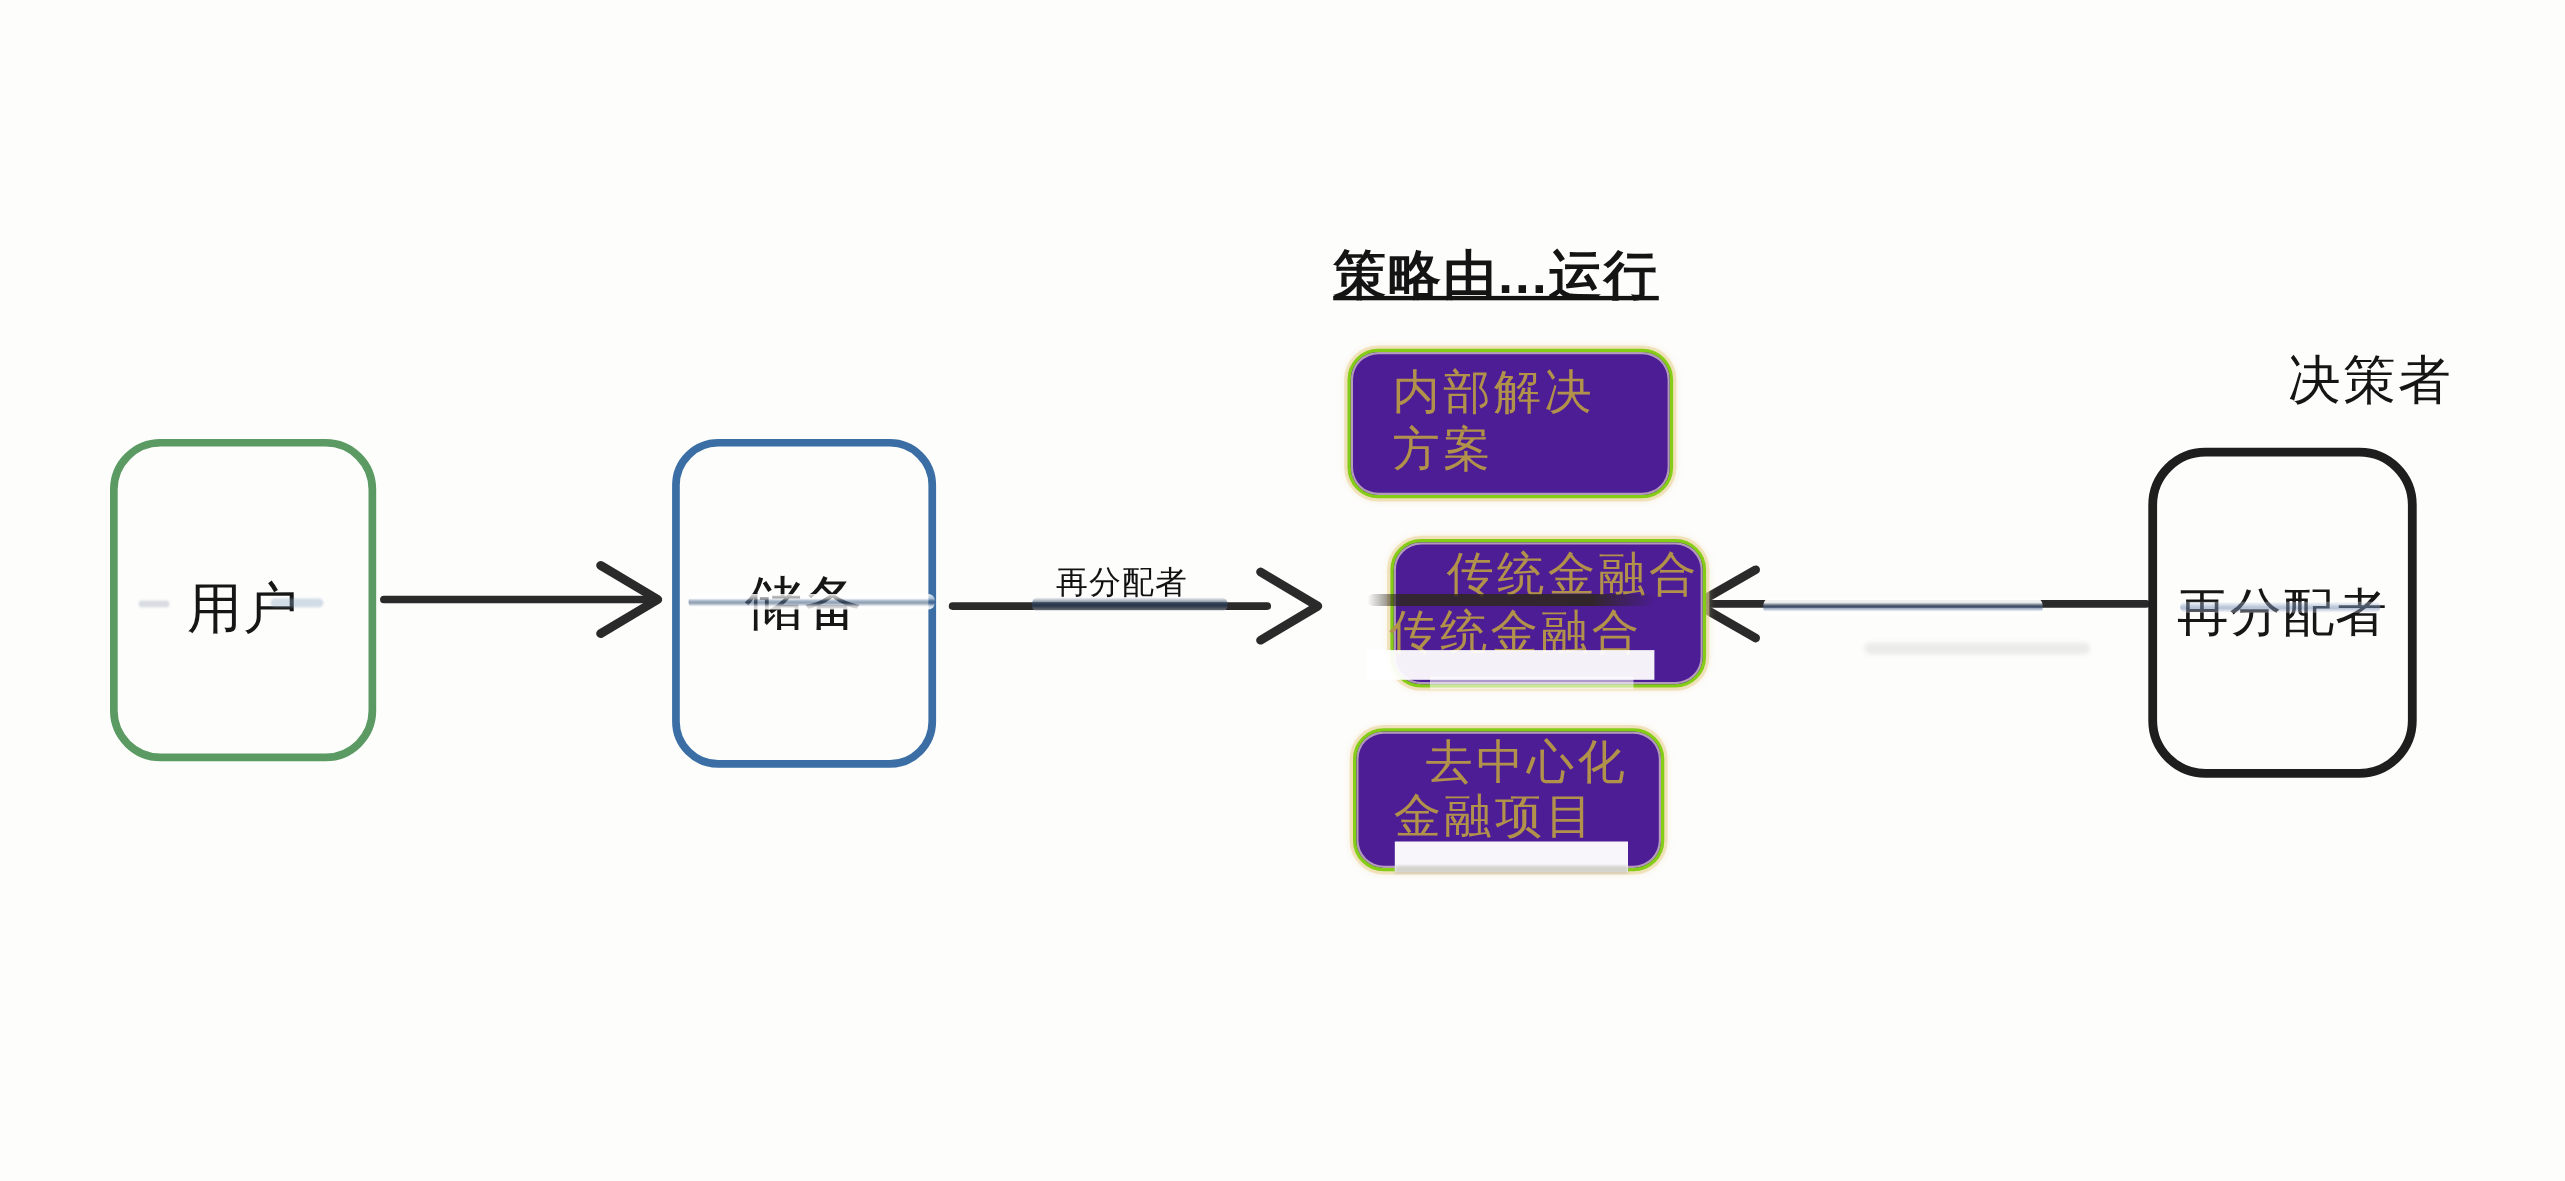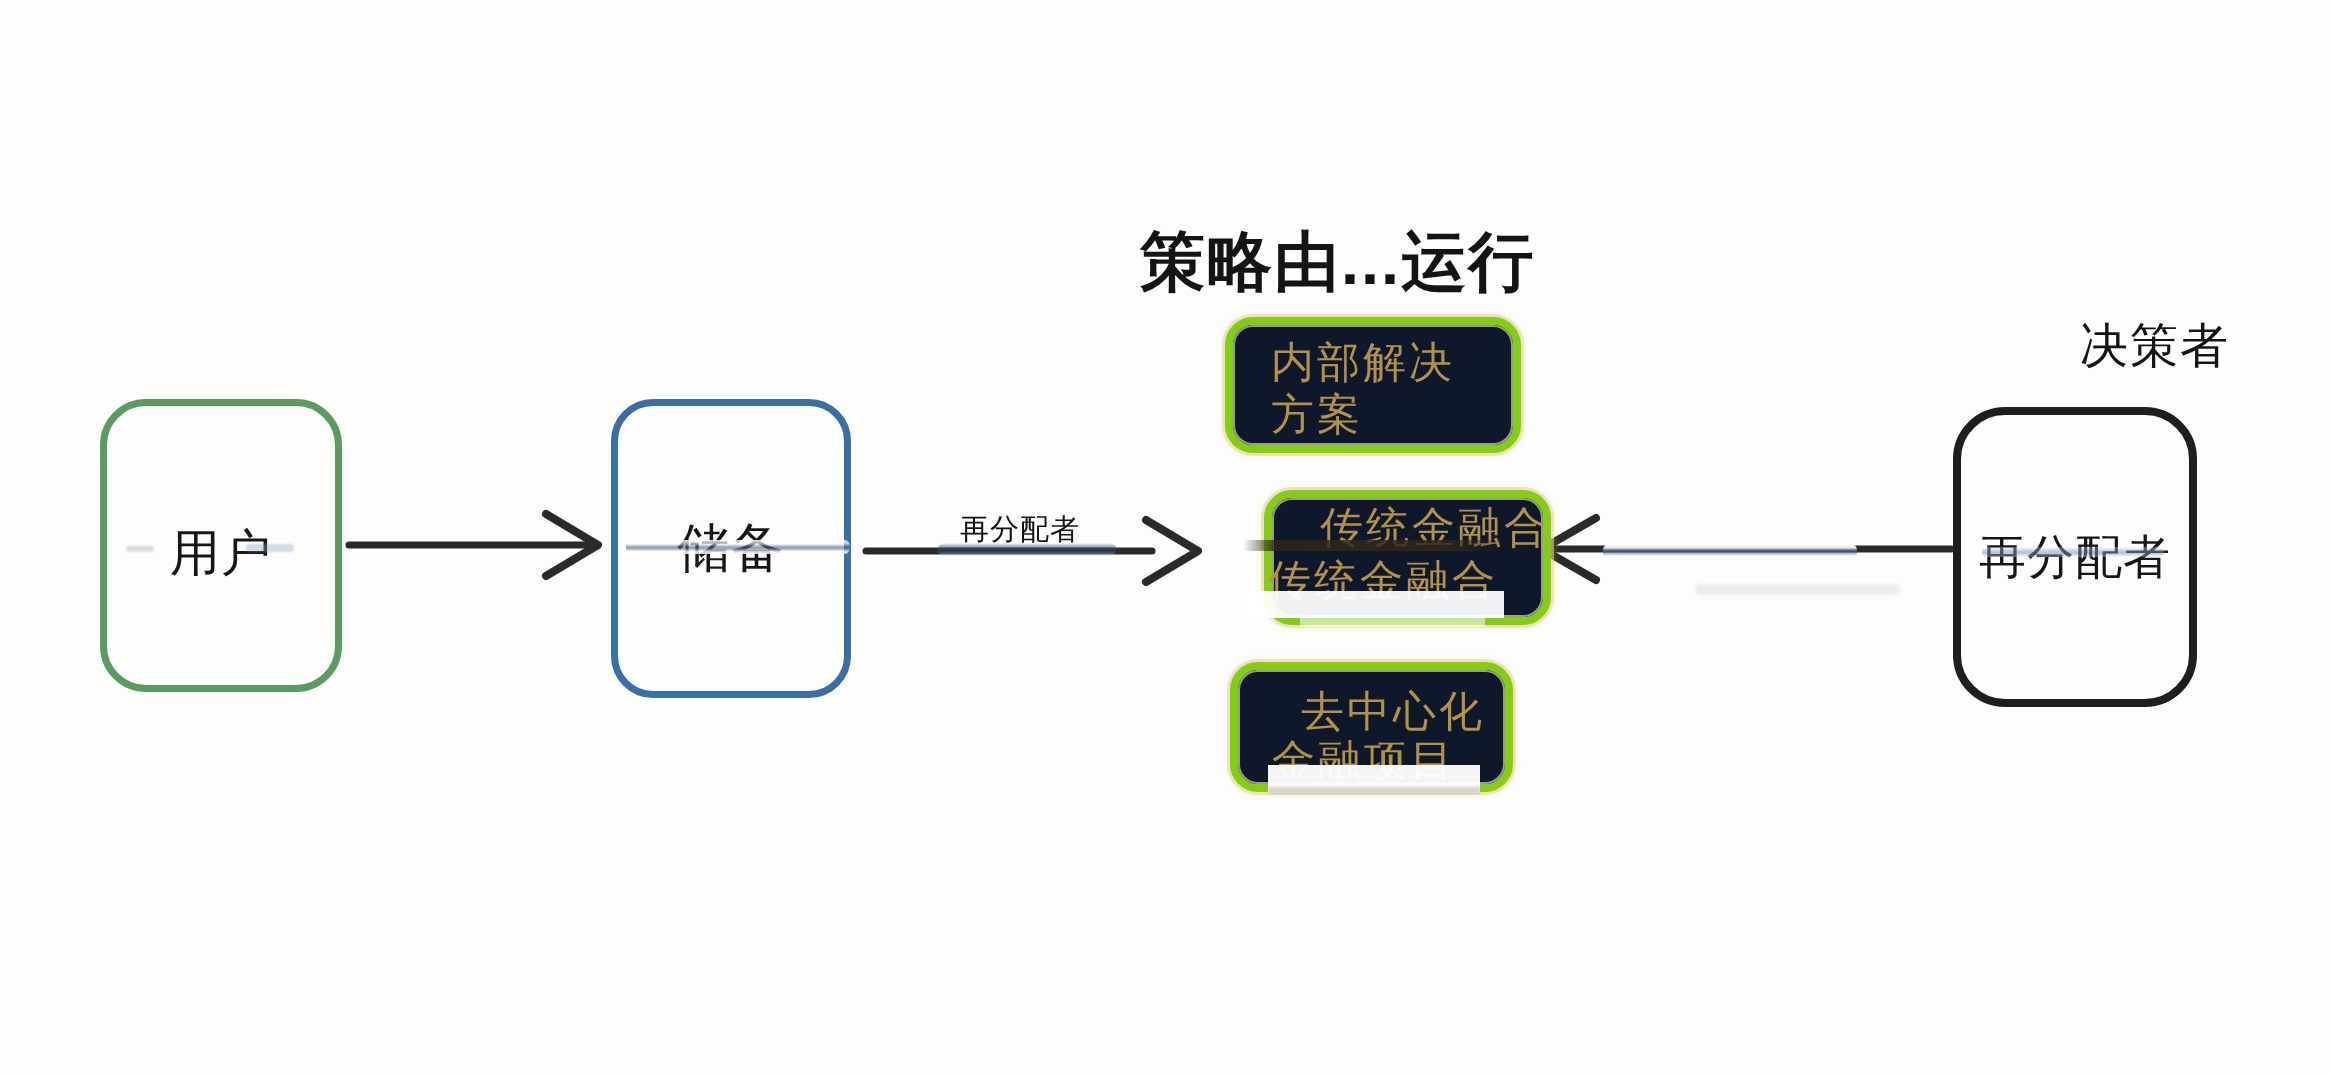--- a/index.html
+++ b/index.html
@@ -36,47 +36,48 @@
   .node-reserve .node-label{font-size:53px;}
   .node-redistributor{
     left:1953px;top:407px;width:244px;height:300px;
     border:8px solid #1e1e1e;border-radius:52px;
   }
   .node-redistributor .node-label{font-size:47px;}
   
   .gold-box{
     position:absolute;
     box-sizing:border-box;
-    border:8px solid #84cc16;
+    border:3px solid #84cc16;
     border-radius:28px;
     box-shadow:0 0 0 3px rgba(233,210,150,.55), 0 0 7px 2px rgba(233,210,150,.35),
                inset 0 0 0 2px rgba(250,240,215,.6);
-    background:#0f172a;
+    background:#4c1d95;
     z-index:2;
     color:#b2914a;
     font-size:43px;
     letter-spacing:3px;
     line-height:52px;
     white-space:nowrap;
   }
   .gold-box .l1,.gold-box .l2{position:relative;}
   .box-internal{left:1225px;top:317px;width:296px;height:136px;padding-top:11px;}
   .box-internal .l1{margin-left:38px;}
   .box-internal .l2{margin-left:38px;}
   .box-traditional{left:1264px;top:490px;width:287px;height:135px;padding-top:3px;line-height:53px;}
   .box-traditional .l1{margin-left:48px;}
   .box-traditional .l2{margin-left:-4px;}
-  .box-defi{left:1230px;top:662px;width:283px;height:130px;padding-top:17px;line-height:49px;}
+  .box-defi{left:1230px;top:662px;width:283px;height:130px;padding-top:4px;line-height:49px;}
   .box-defi .l1{margin-left:63px;}
   .box-defi .l2{margin-left:34px;}
   
   .diagram-title{
     left:1140px;top:218px;width:440px;
-    font-size:65px;font-weight:600;color:#141414;
-    letter-spacing:2px;white-space:nowrap;z-index:2;
+    text-align:center;
+    font-size:48px;font-weight:600;color:#141414;
+    letter-spacing:2px;white-space:nowrap;z-index:2;text-decoration:underline;
   }
   .decider-caption{
     left:2040px;top:314px;width:230px;
     text-align:center;
     font-size:48px;color:#151515;
     letter-spacing:2px;white-space:nowrap;z-index:2;font-family:Liberation Serif, serif;
   }
   .edge-label{
     position:absolute;text-align:center;color:#121212;
     font-weight:500;white-space:nowrap;z-index:3;

